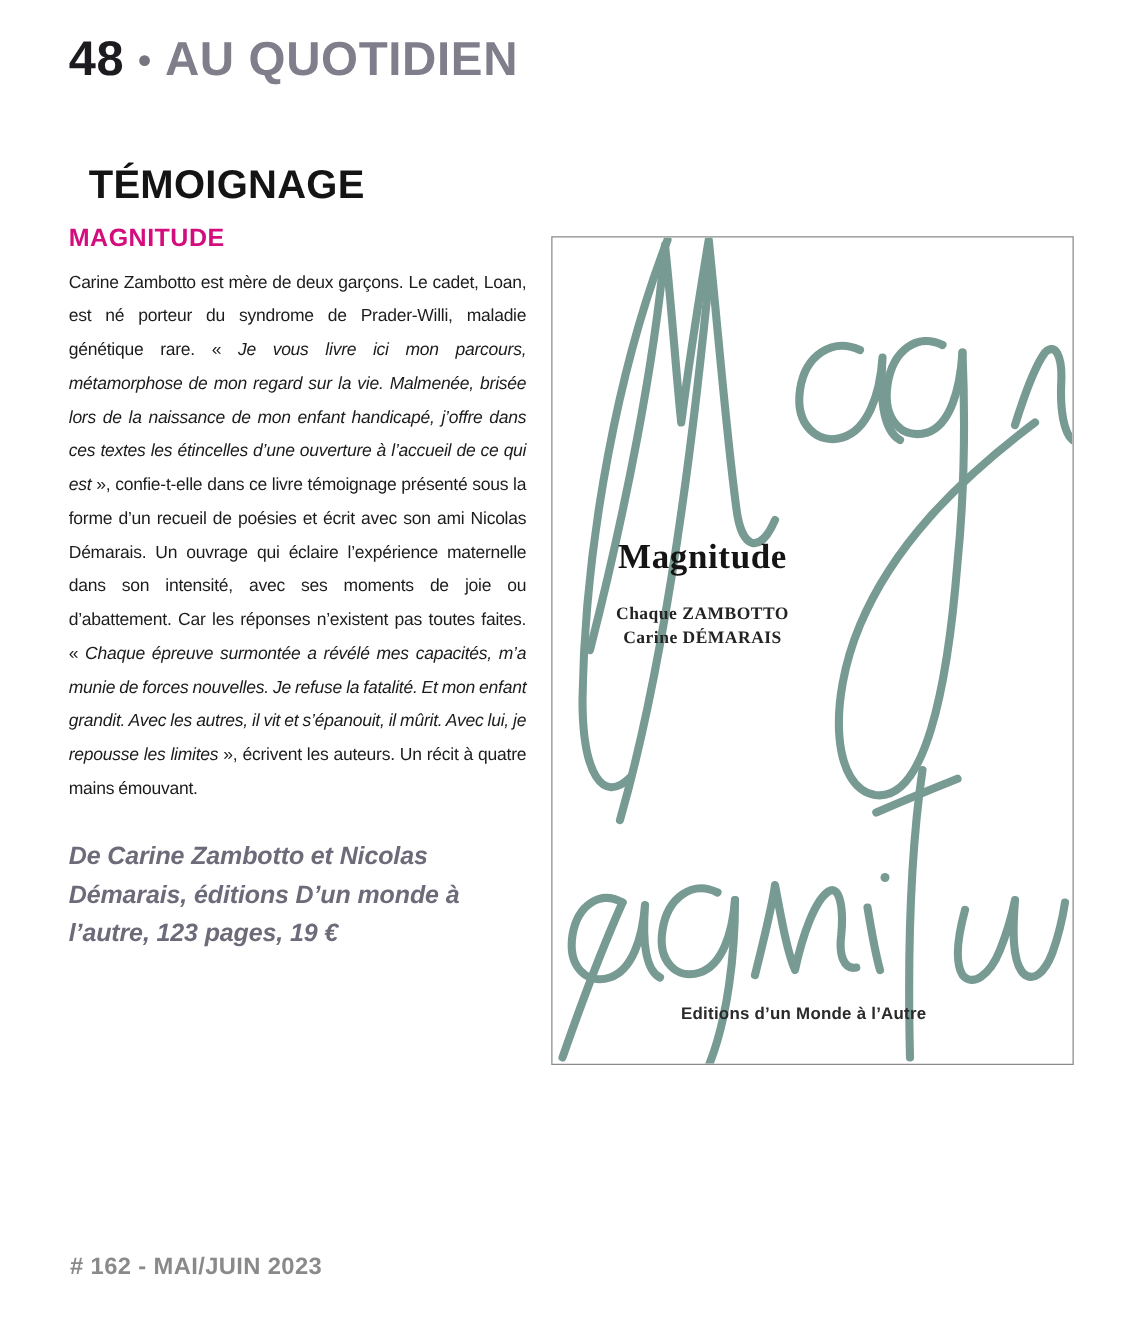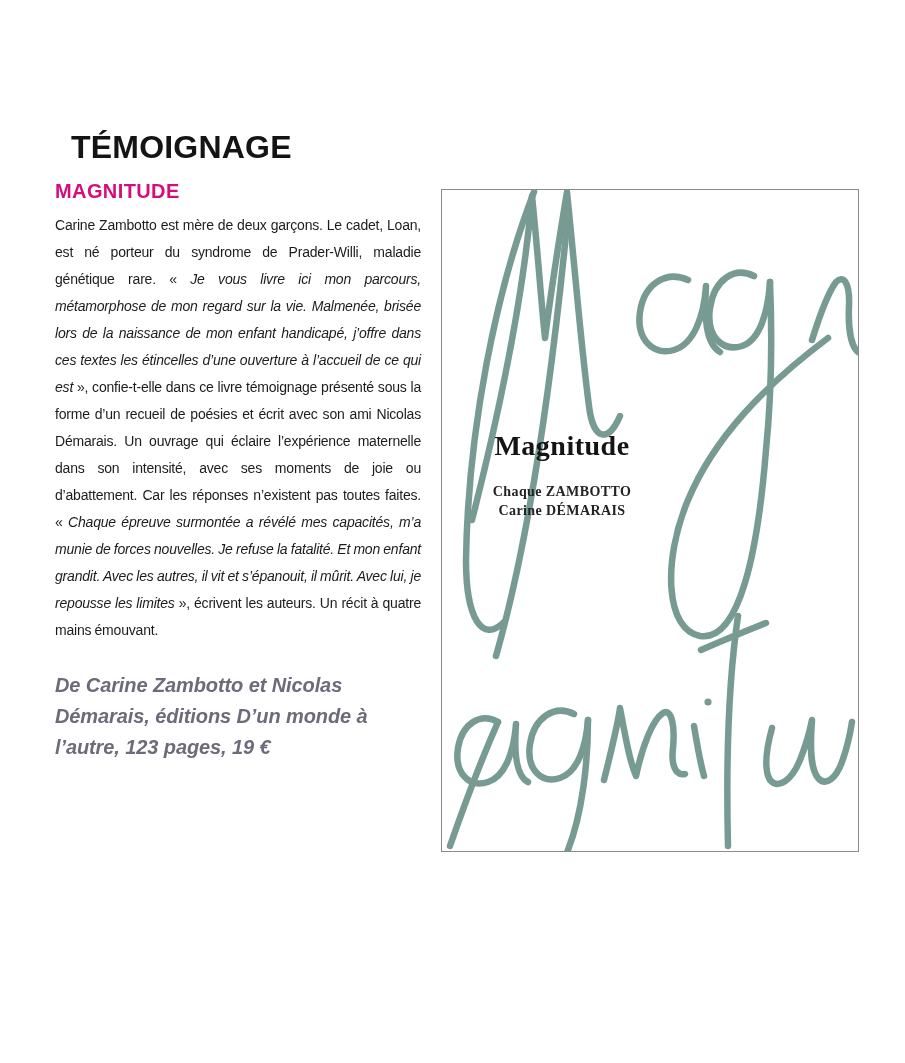--- a/index.html
+++ b/index.html
@@ -112,20 +112,25 @@
     text-align: center;
     font-size: 13.5px; font-weight: 600;
     color: #2a2a2a; letter-spacing: 0.2px;
   }
 </style>
 </head>
 <body>
 
 <div class="page">
 
+  <div class="masthead">
+    <span class="pagenum">48</span>
+    <span class="bullet">•</span>
+    <span class="section">AU QUOTIDIEN</span>
+  </div>
 
   <div class="article">
     <h2 class="category">TÉMOIGNAGE</h2>
     <h3 class="subtitle">MAGNITUDE</h3>
     <p class="body-text"><span>Carine Zambotto est mère de deux garçons. Le cadet, Loan, est né porteur du syndrome de Prader-Willi, maladie génétique rare. «&nbsp;</span><span class="it">Je vous livre ici mon parcours, métamorphose de mon regard sur la vie. Malmenée, brisée lors de la naissance de mon enfant handicapé, j’offre dans ces textes les étincelles d’une ouverture à l’accueil de ce qui est</span><span>&nbsp;», confie-t-elle dans ce livre témoignage présenté sous la forme d’un recueil de poésies et écrit avec son ami Nicolas Démarais. Un ouvrage qui éclaire l’expérience maternelle dans son intensité, avec ses moments de joie ou d’abattement. Car les réponses n’existent pas toutes faites. «&nbsp;</span><span class="it">Chaque épreuve surmontée a révélé mes capacités, m’a munie de forces nouvelles. Je refuse la fatalité. Et mon enfant grandit. Avec les autres, il vit et s’épanouit, il mûrit. Avec lui, je repousse les limites</span><span>&nbsp;», écrivent les auteurs. Un récit à quatre mains émouvant.</span></p>
     <p class="credit">De Carine Zambotto et Nicolas Démarais, éditions D’un monde à l’autre, 123 pages, 19 €</p>
   </div>
 
   <div class="cover">
 
@@ -157,16 +162,18 @@
 
     <div class="cover-title-block">
       <span class="cover-title">Magnitude</span>
     </div>
 
     <div class="cover-authors">
       <div>Chaque ZAMBOTTO</div>
       <div>Carine DÉMARAIS</div>
     </div>
 
+    <div class="cover-publisher">Editions d’un Monde à l’Autre</div>
   </div>
 
+  <div class="footer"># 162 - MAI/JUIN 2023</div>
 
 </div>
 
 </body></html>

